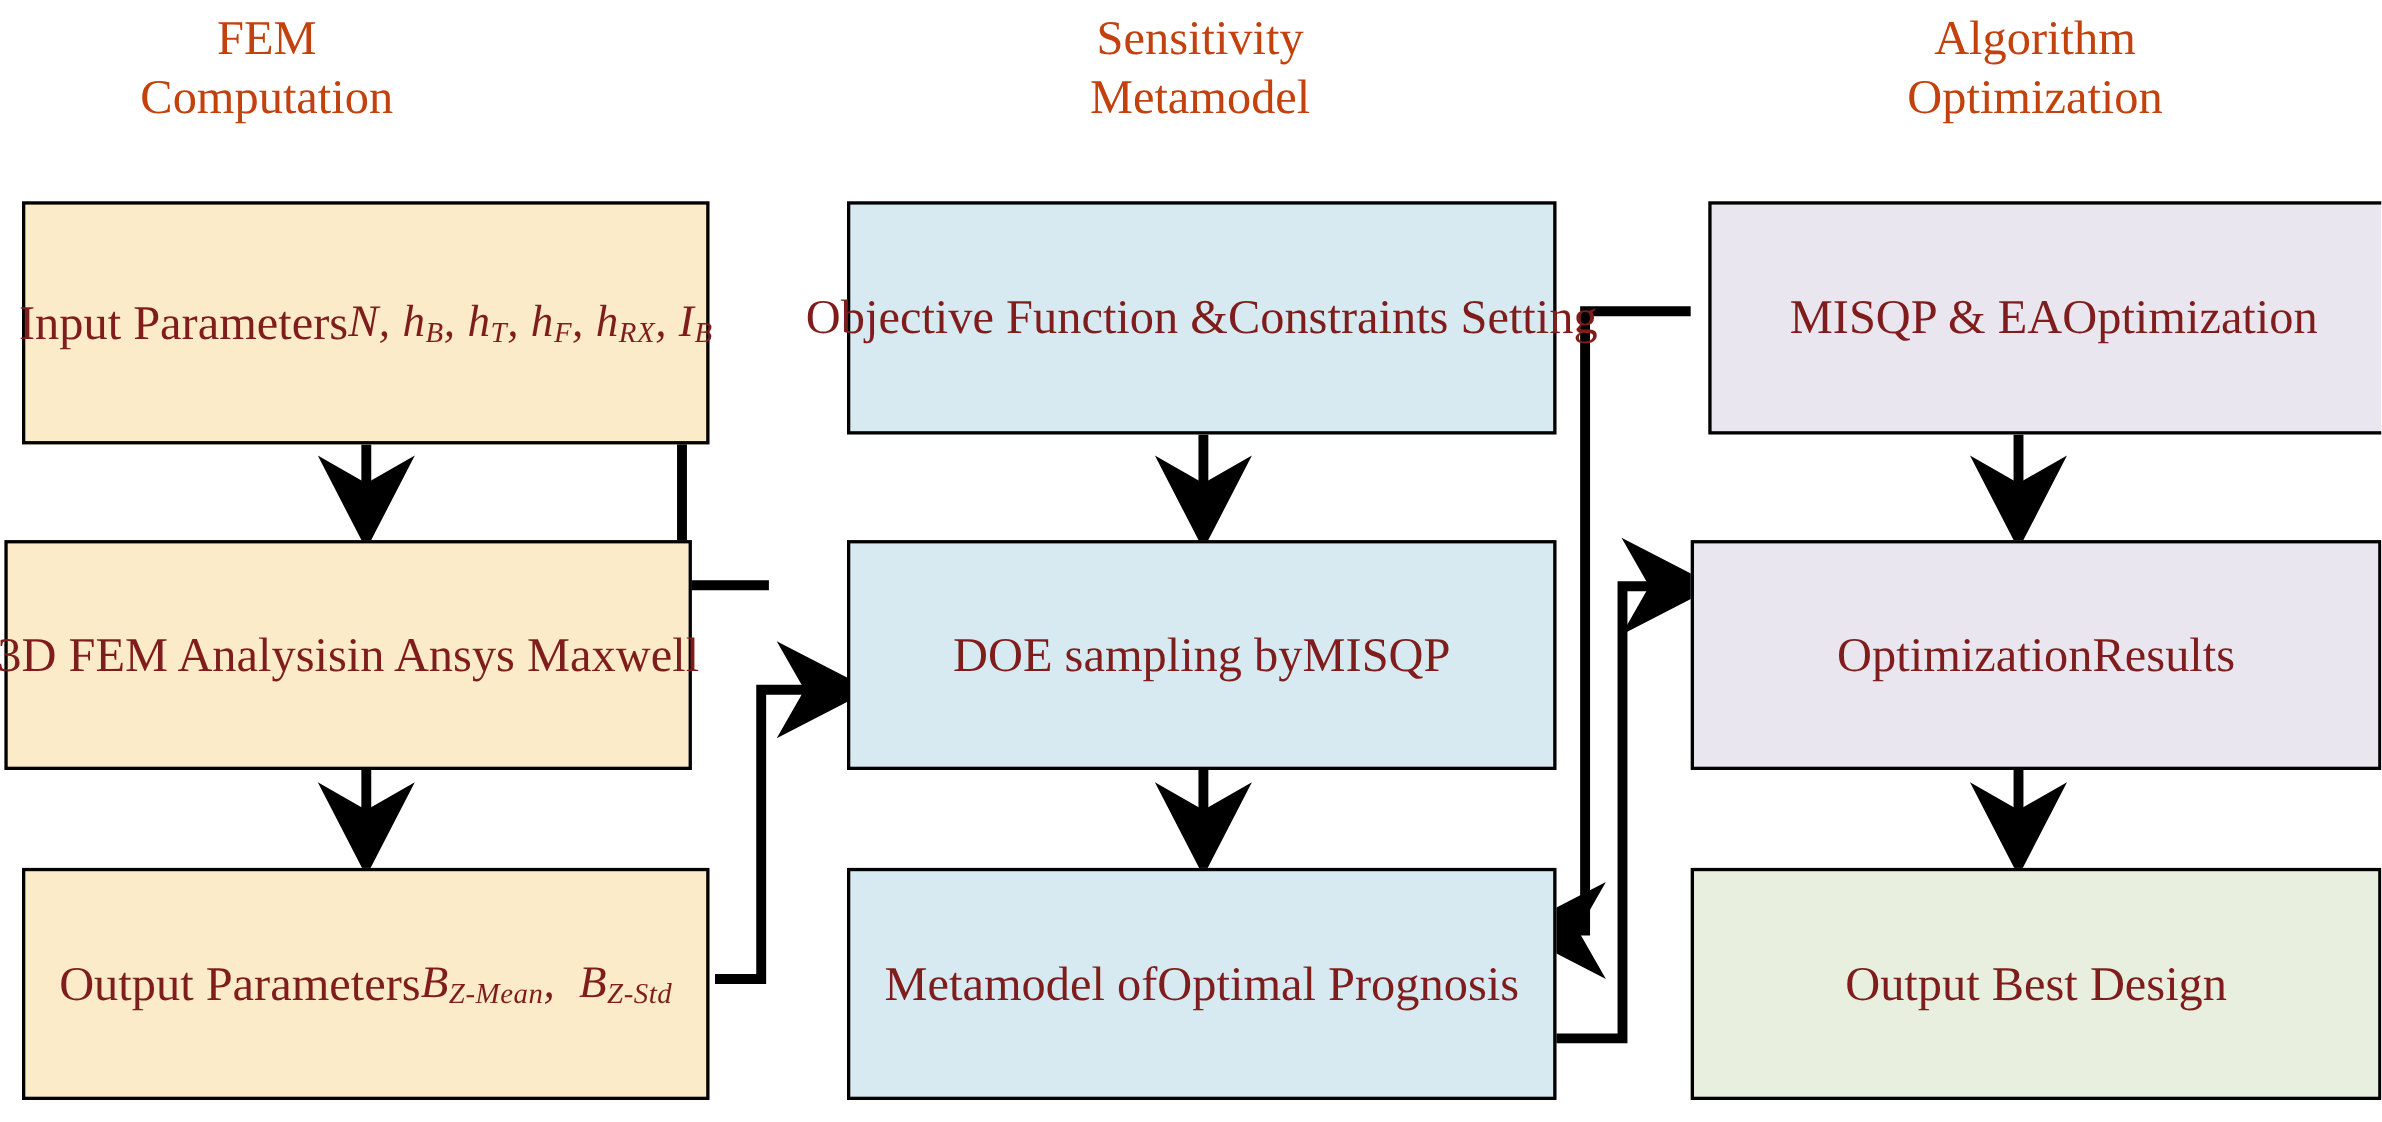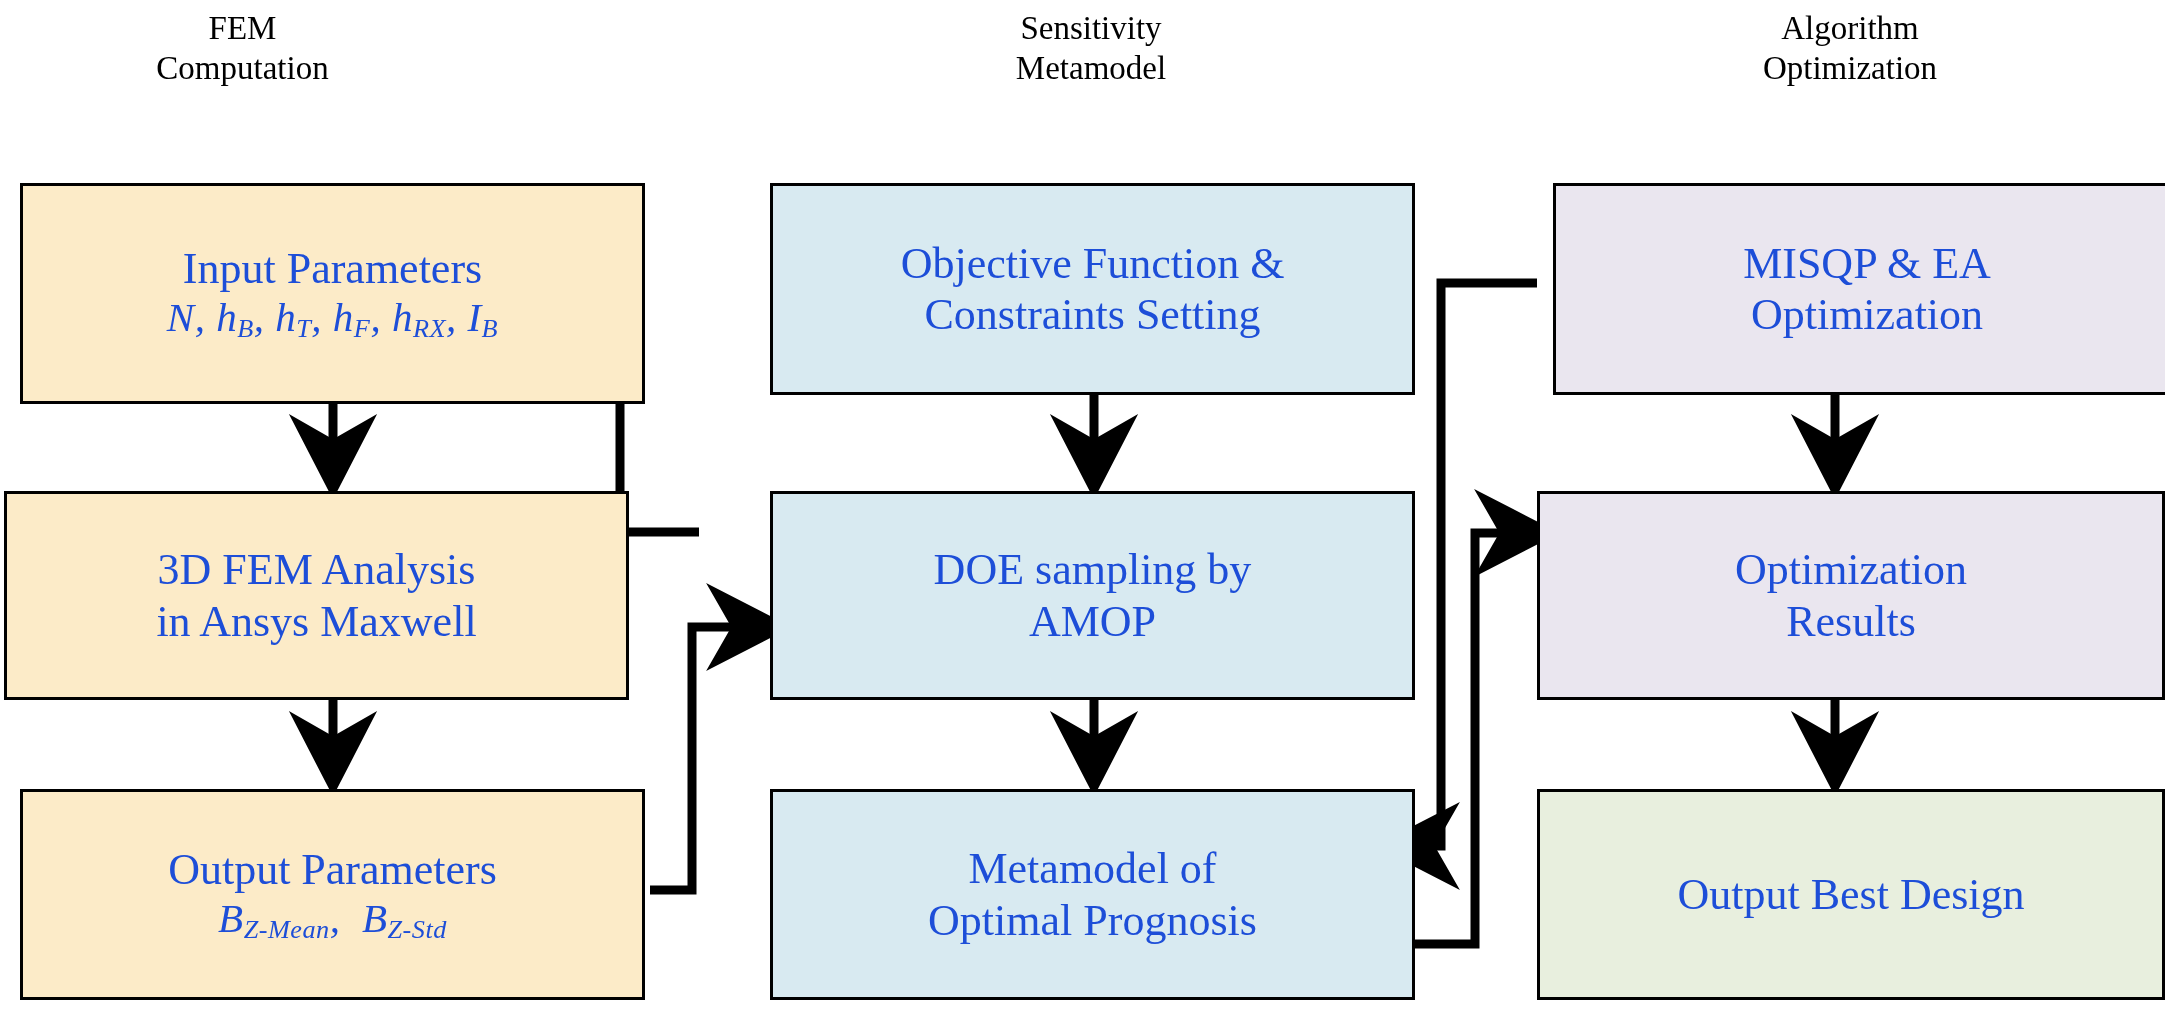--- a/index.html
+++ b/index.html
@@ -11,36 +11,36 @@
     position: relative;
     width: 2165px;
     height: 1020px;
     background: #ffffff;
     font-family: "Liberation Serif", "DejaVu Serif", serif;
     overflow: hidden;
   }
   .col-title {
     position: absolute;
     text-align: center;
-    font-size: 33px;
+    font-size: 44px;
     line-height: 1.22;
-    color: #000000;
+    color: #c2410c;
     white-space: pre-line;
     font-family: "Liberation Serif", "DejaVu Serif", serif;
   }
   .node {
     position: absolute;
     box-sizing: border-box;
     border: 3px solid #000000;
     display: flex;
-    flex-direction: column;
+    flex-direction: row;
     align-items: center;
     justify-content: center;
     text-align: center;
-    color: #1d4ed8;
+    color: #7f1d1d;
     font-size: 44px;
     line-height: 1.16;
     padding: 4px 10px;
     font-family: "Liberation Serif", "DejaVu Serif", serif;
   }
   .node .line { display: block; white-space: nowrap; }
   .node .math {
     font-style: italic;
     font-size: 41px;
     letter-spacing: 0.5px;
@@ -121,21 +121,21 @@
     </span>
   </div>
 
   <div class="node" style="left:770px; top:183px; width:645px; height:212px; background:#D8EAF1;">
     <span class="line">Objective Function &amp;</span>
     <span class="line">Constraints Setting</span>
   </div>
 
   <div class="node" style="left:770px; top:491px; width:645px; height:209px; background:#D8EAF1;">
     <span class="line">DOE sampling by</span>
-    <span class="line">AMOP</span>
+    <span class="line">MISQP</span>
   </div>
 
   <div class="node" style="left:770px; top:789px; width:645px; height:211px; background:#D8EAF1;">
     <span class="line">Metamodel of</span>
     <span class="line">Optimal Prognosis</span>
   </div>
 
   <div class="node" style="left:1537px; top:183px; width:628px; height:212px; background:#EAE6EF;margin-left:16px;">
     <span class="line">MISQP &amp; EA</span>
     <span class="line">Optimization</span>

